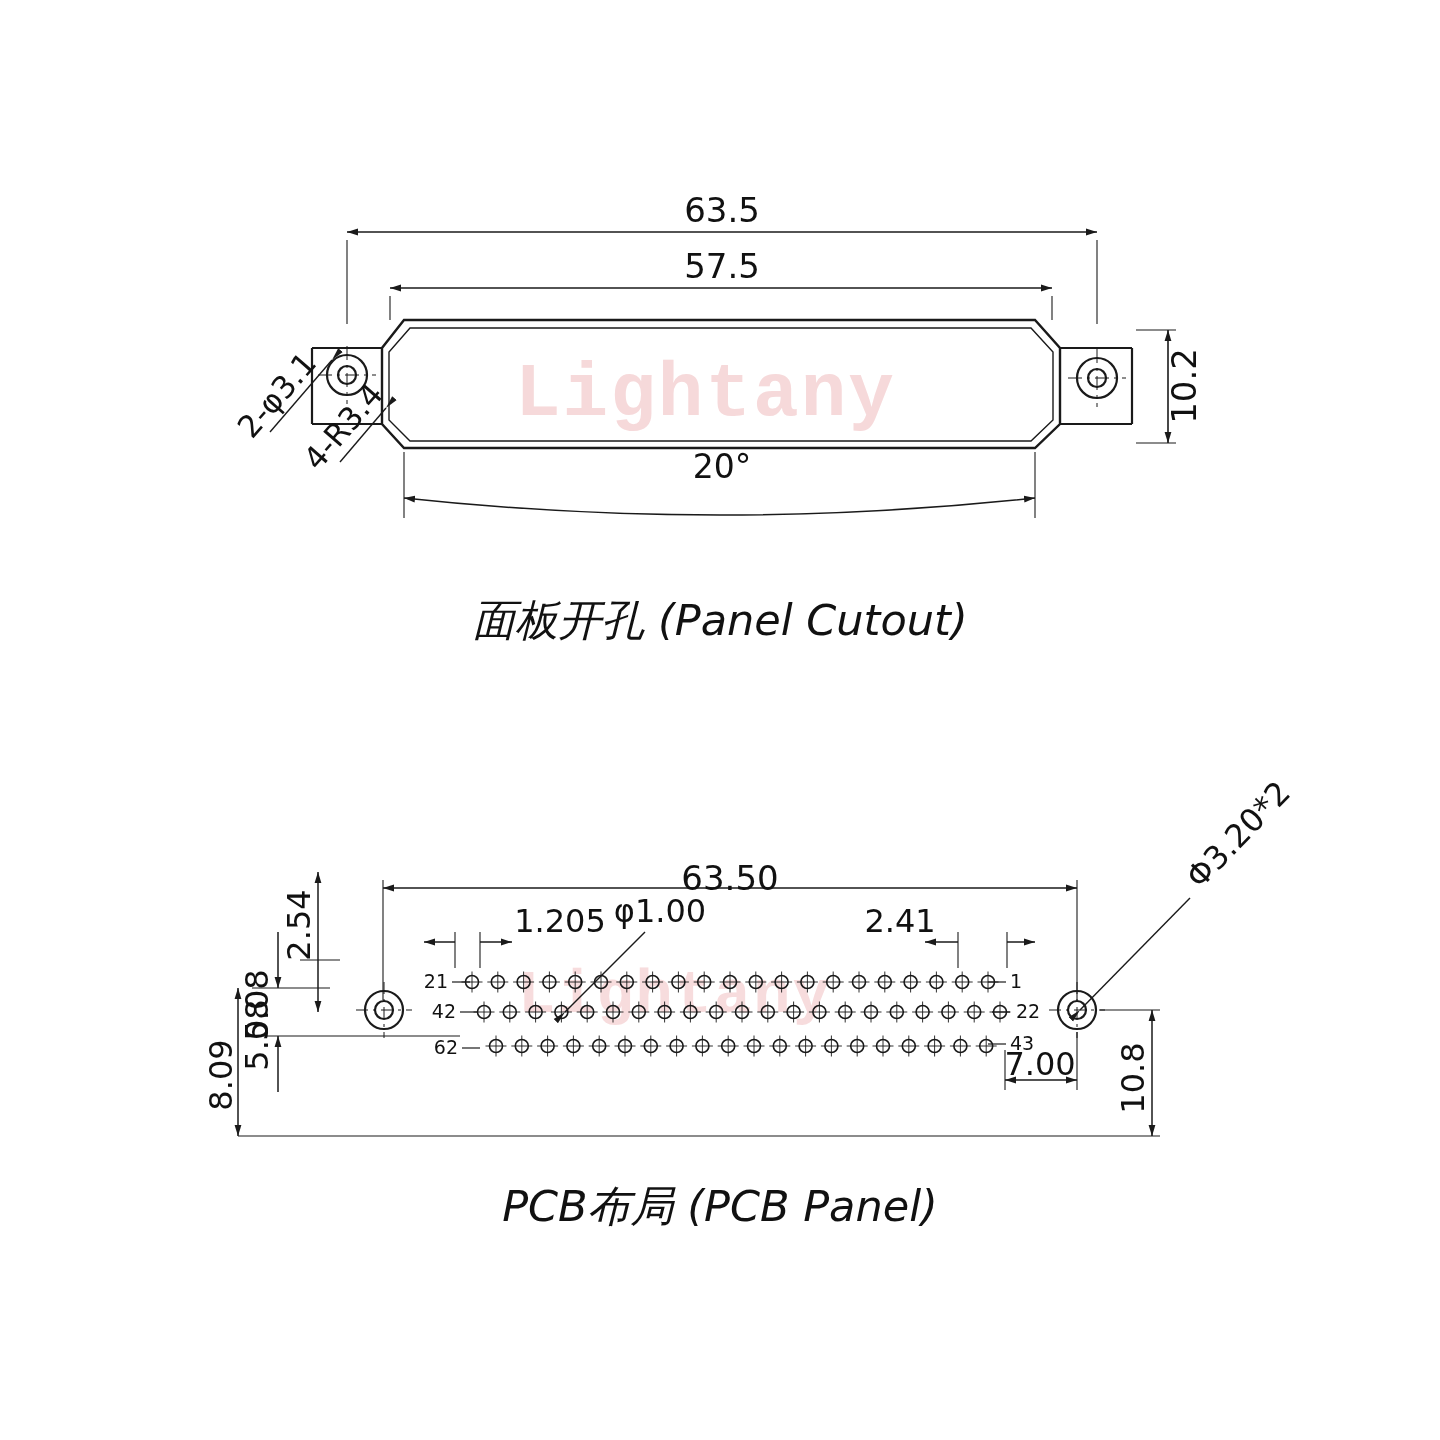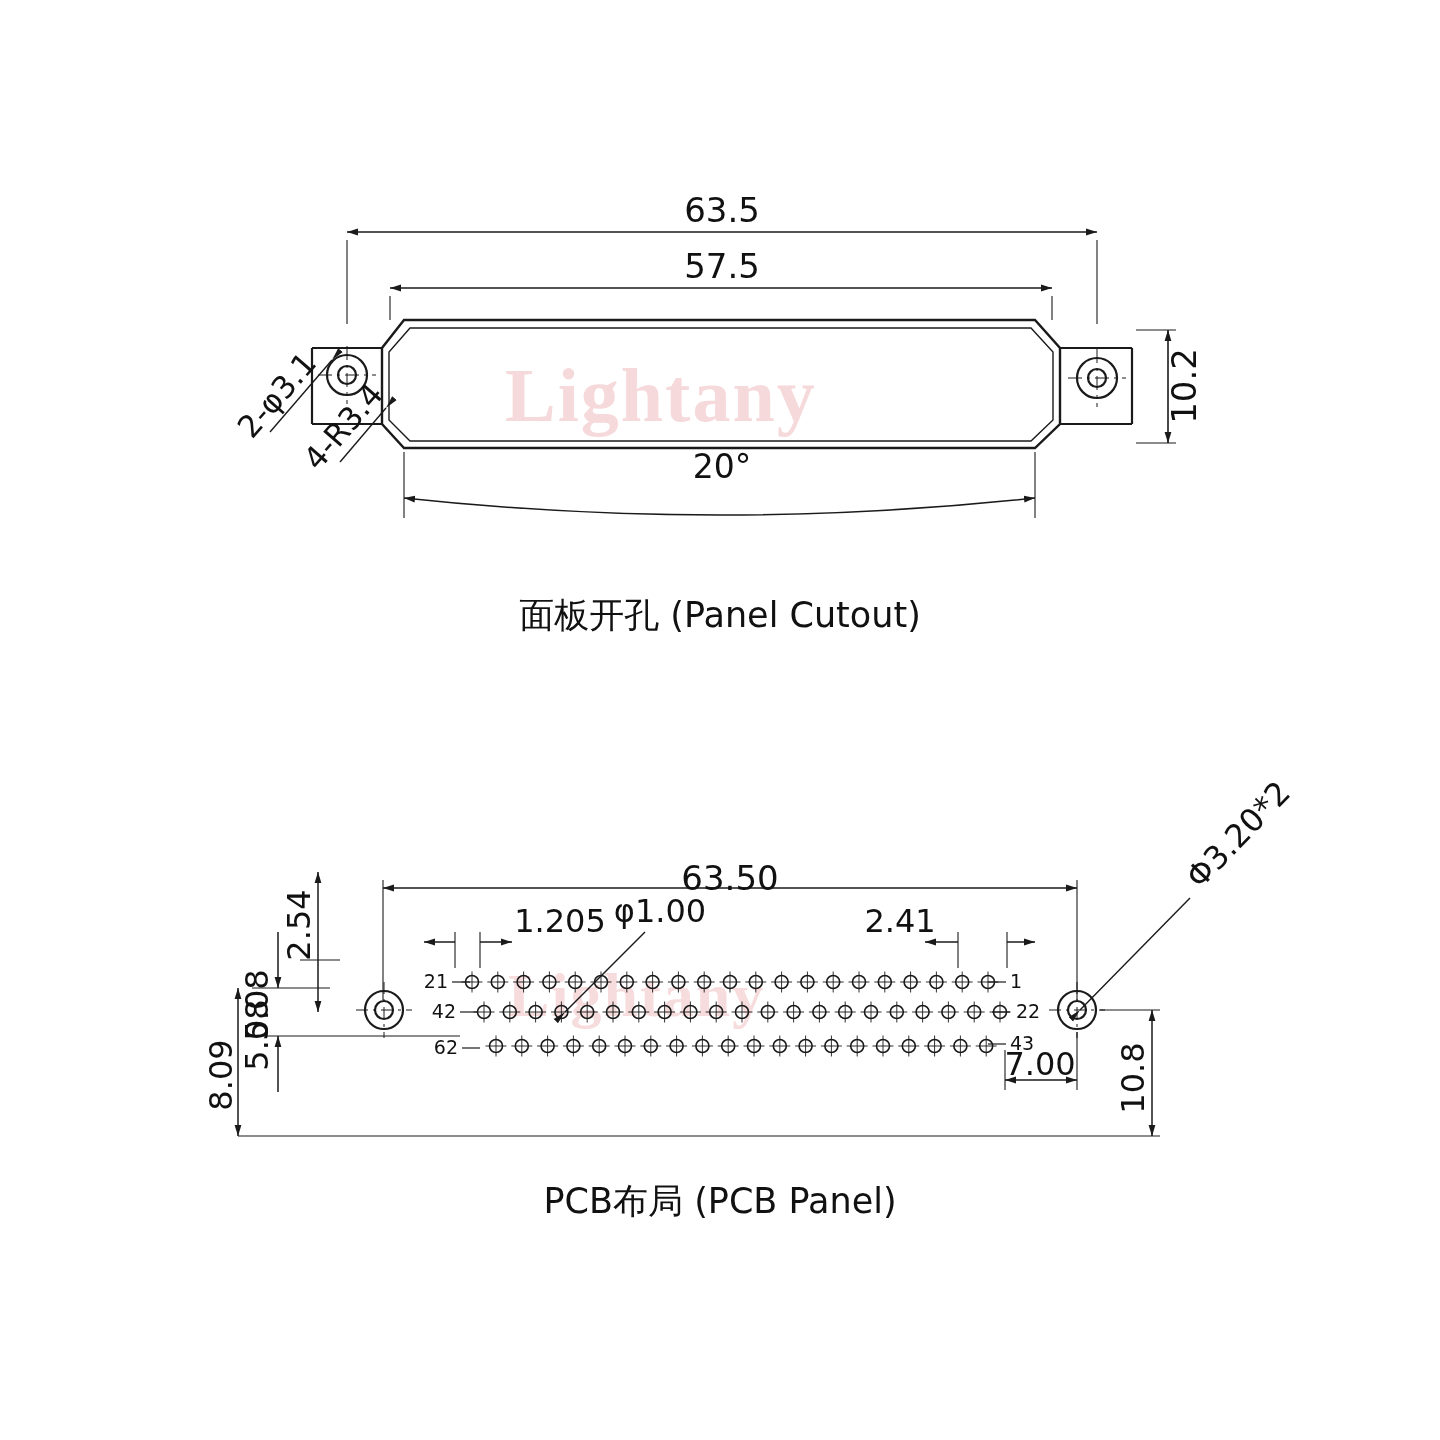--- a/index.html
+++ b/index.html
@@ -21,45 +21,47 @@
   }
   svg.drawing {
     position: absolute;
     left: 0;
     top: 0;
     width: 1440px;
     height: 1440px;
   }
   .wm {
     position: absolute;
-    font-family: Liberation Serif, serif;
+    font-family: Liberation Mono, monospace;
     font-weight: 700;
     color: #f6d9da;
     letter-spacing: 2px;
     user-select: none;
     pointer-events: none;
+    margin-left: 10px;
   }
   #wm-top {
     left: 505px;
     top: 352px;
     font-size: 76px;
   }
   #wm-bottom {
     left: 508px;
     top: 960px;
     font-size: 62px;
     color: #f7dcdd;
   }
   .caption {
     position: absolute;
     width: 100%;
     text-align: center;
-    font-size: 35px;
+    font-size: 43px;
     color: #111;
     font-family: "DejaVu Sans", "Liberation Sans", sans-serif;
+    font-style: italic;
   }
   #caption-panel { top: 592px; }
   #caption-pcb { top: 1178px; }
 </style>
 </head>
 <body>
 
 <div class="stage">
 
   <div class="wm" id="wm-top">Lightany</div>

